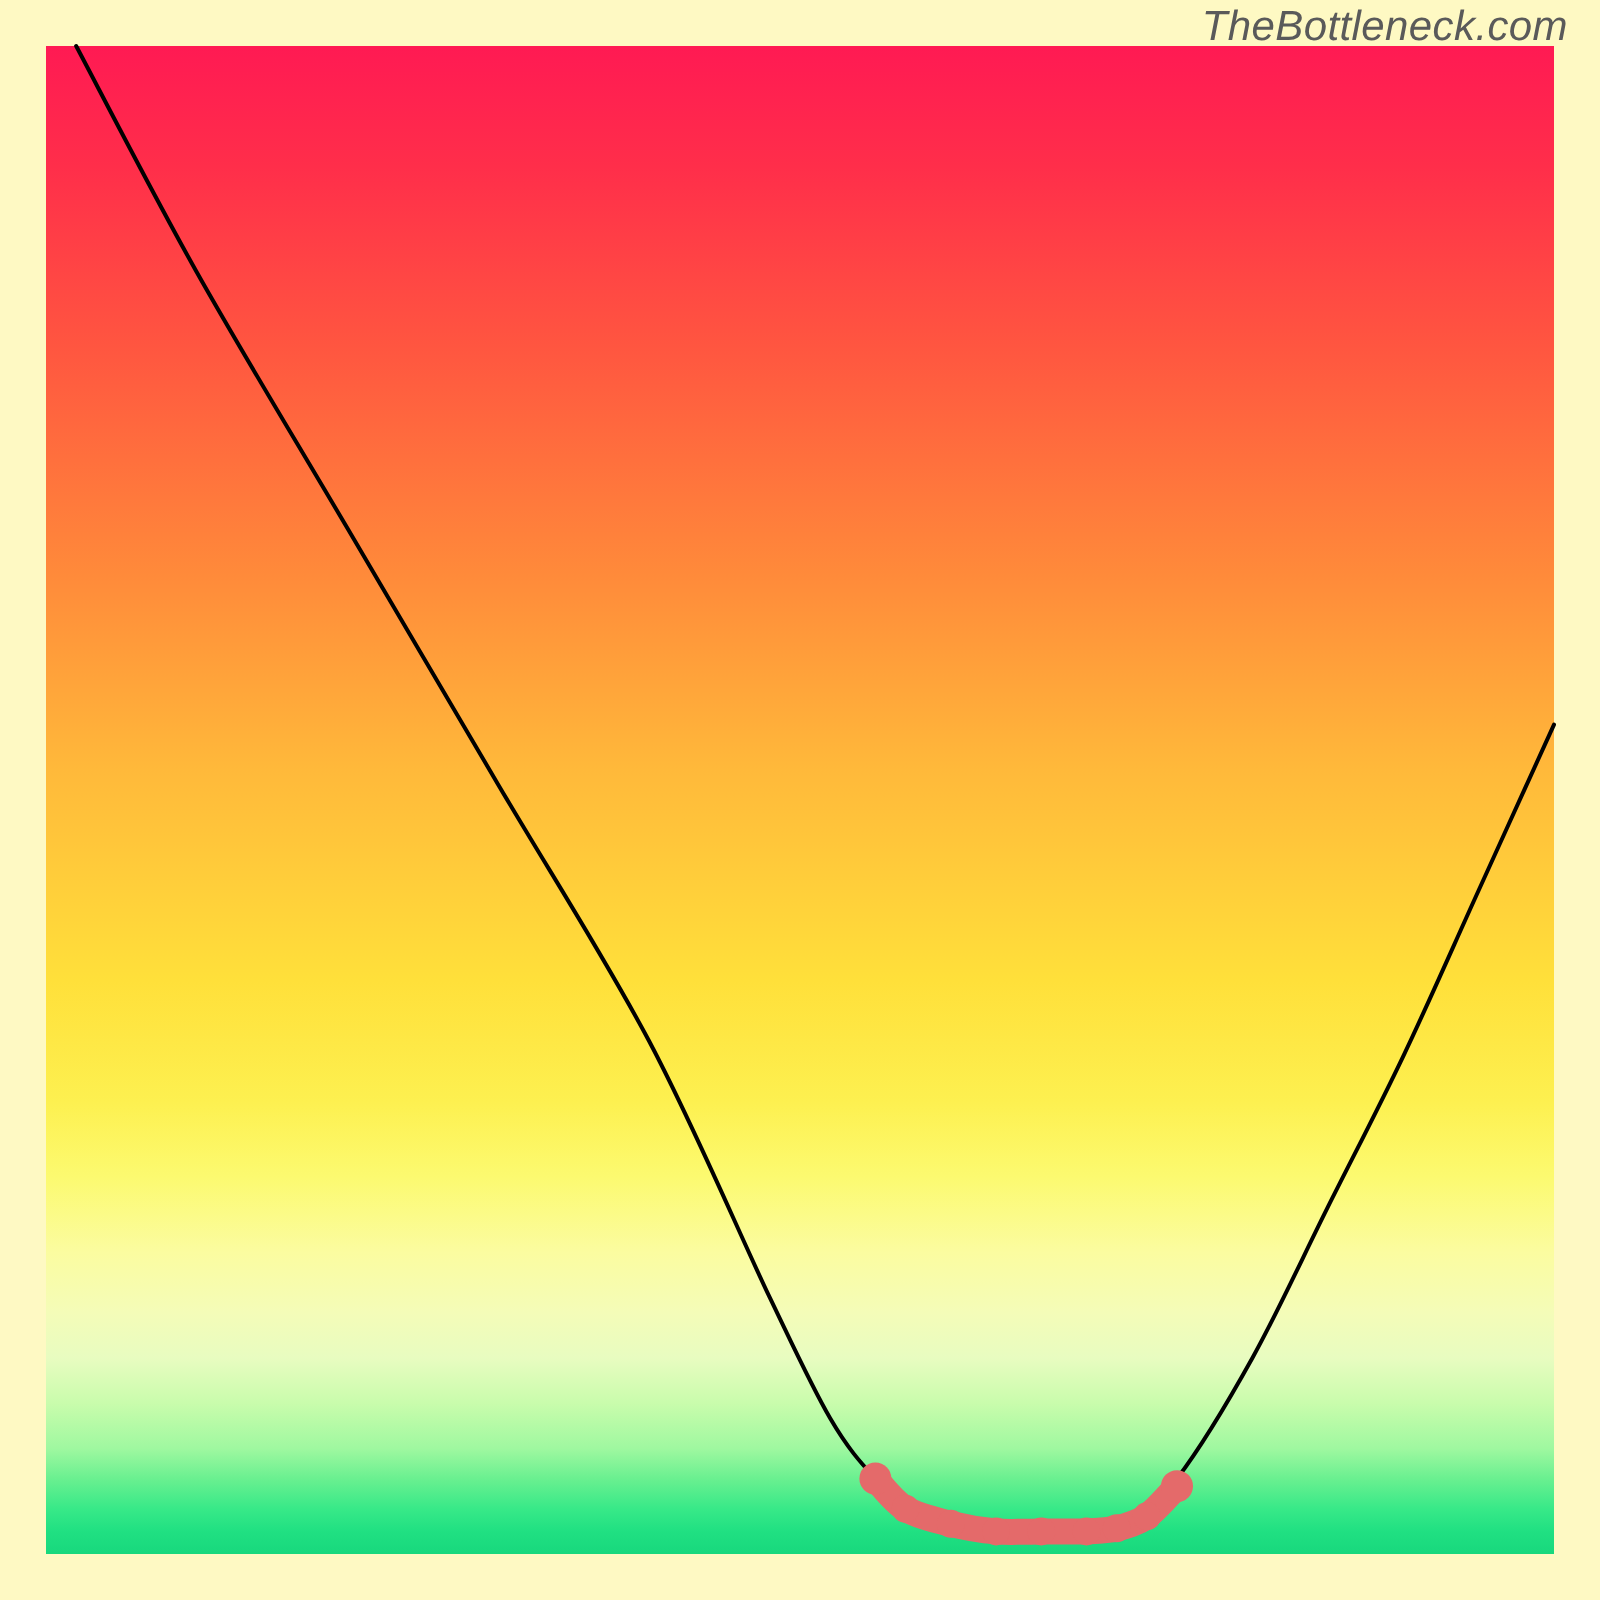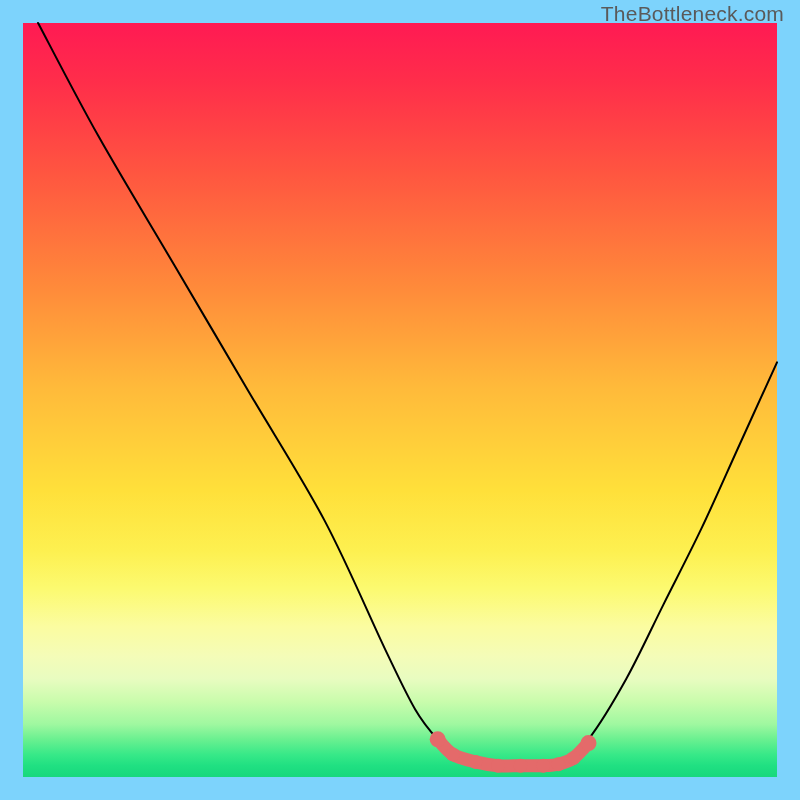--- a/index.html
+++ b/index.html
@@ -9,21 +9,22 @@
     height: 800px;
     background: #000;
     overflow: hidden;
   }
   .frame {
     position: absolute;
     left: 0;
     top: 0;
     width: 800px;
     height: 800px;
-    background: #7dd3fc;
+    background: #fef9c3;
+    font-style: italic;
   }
   .plot {
     position: absolute;
     left: 23px;
     top: 23px;
     width: 754px;
     height: 754px;
     
     background: linear-gradient(to bottom,
       #ff1a53 0%,

